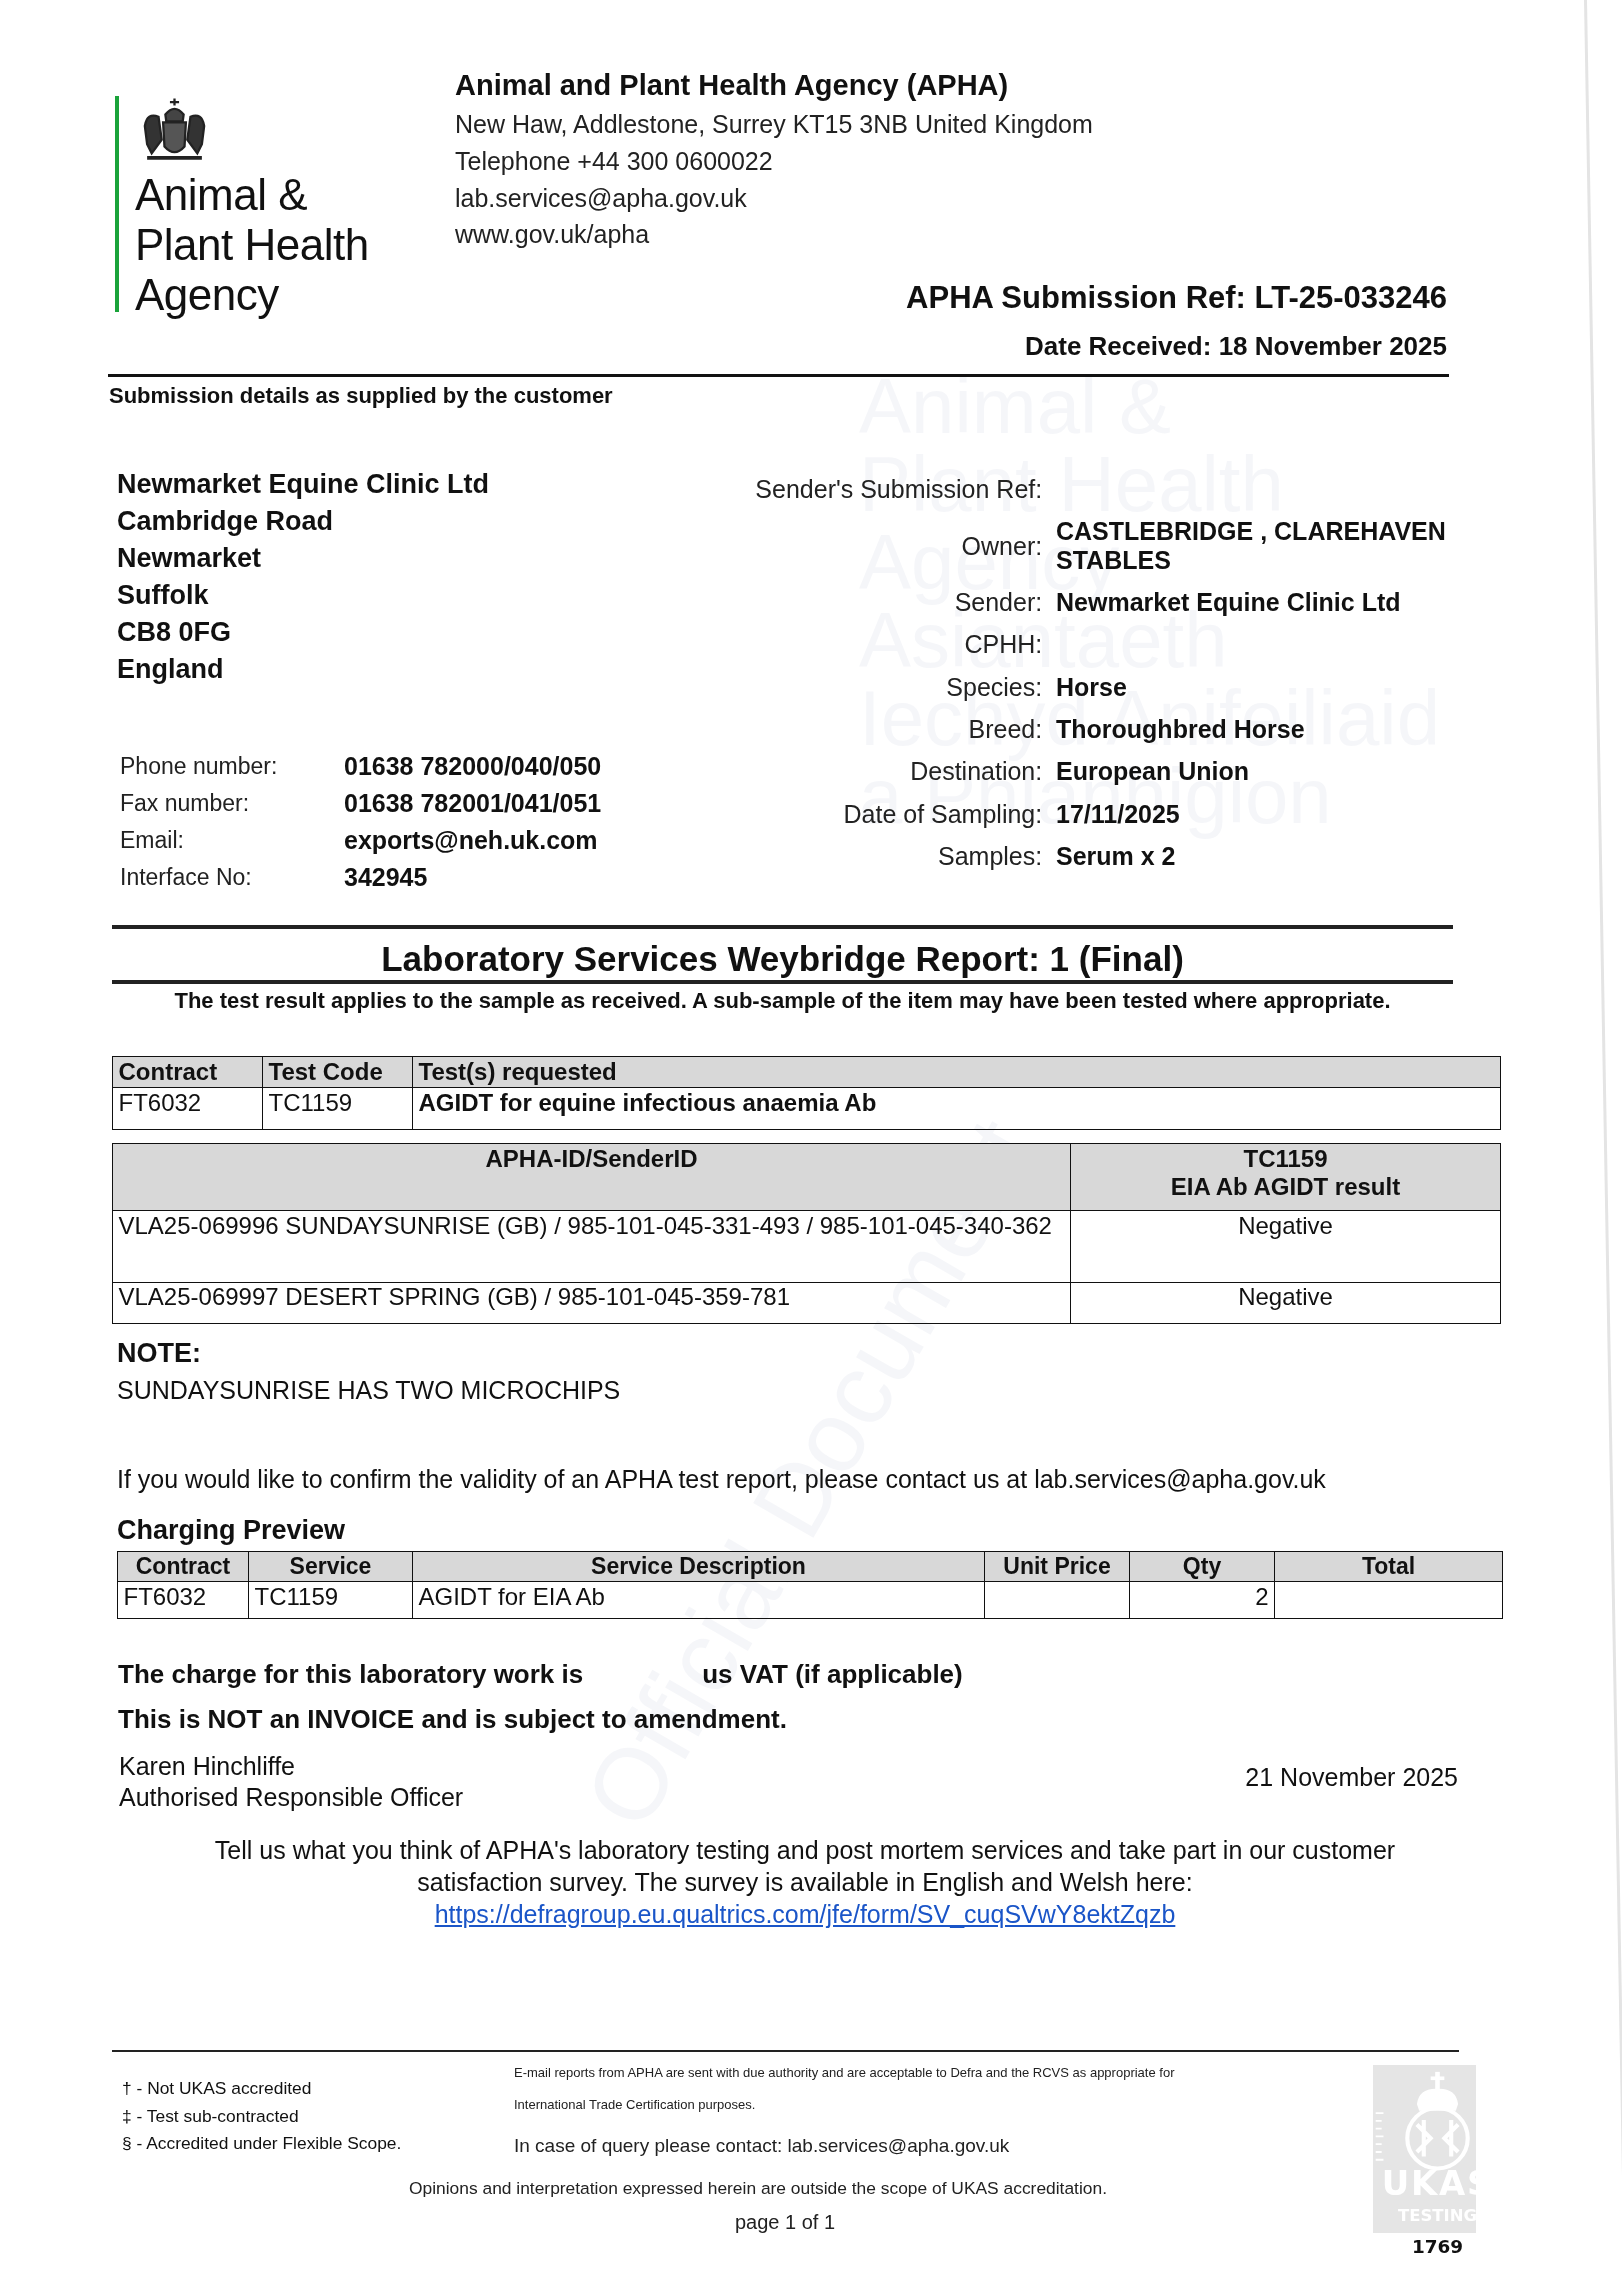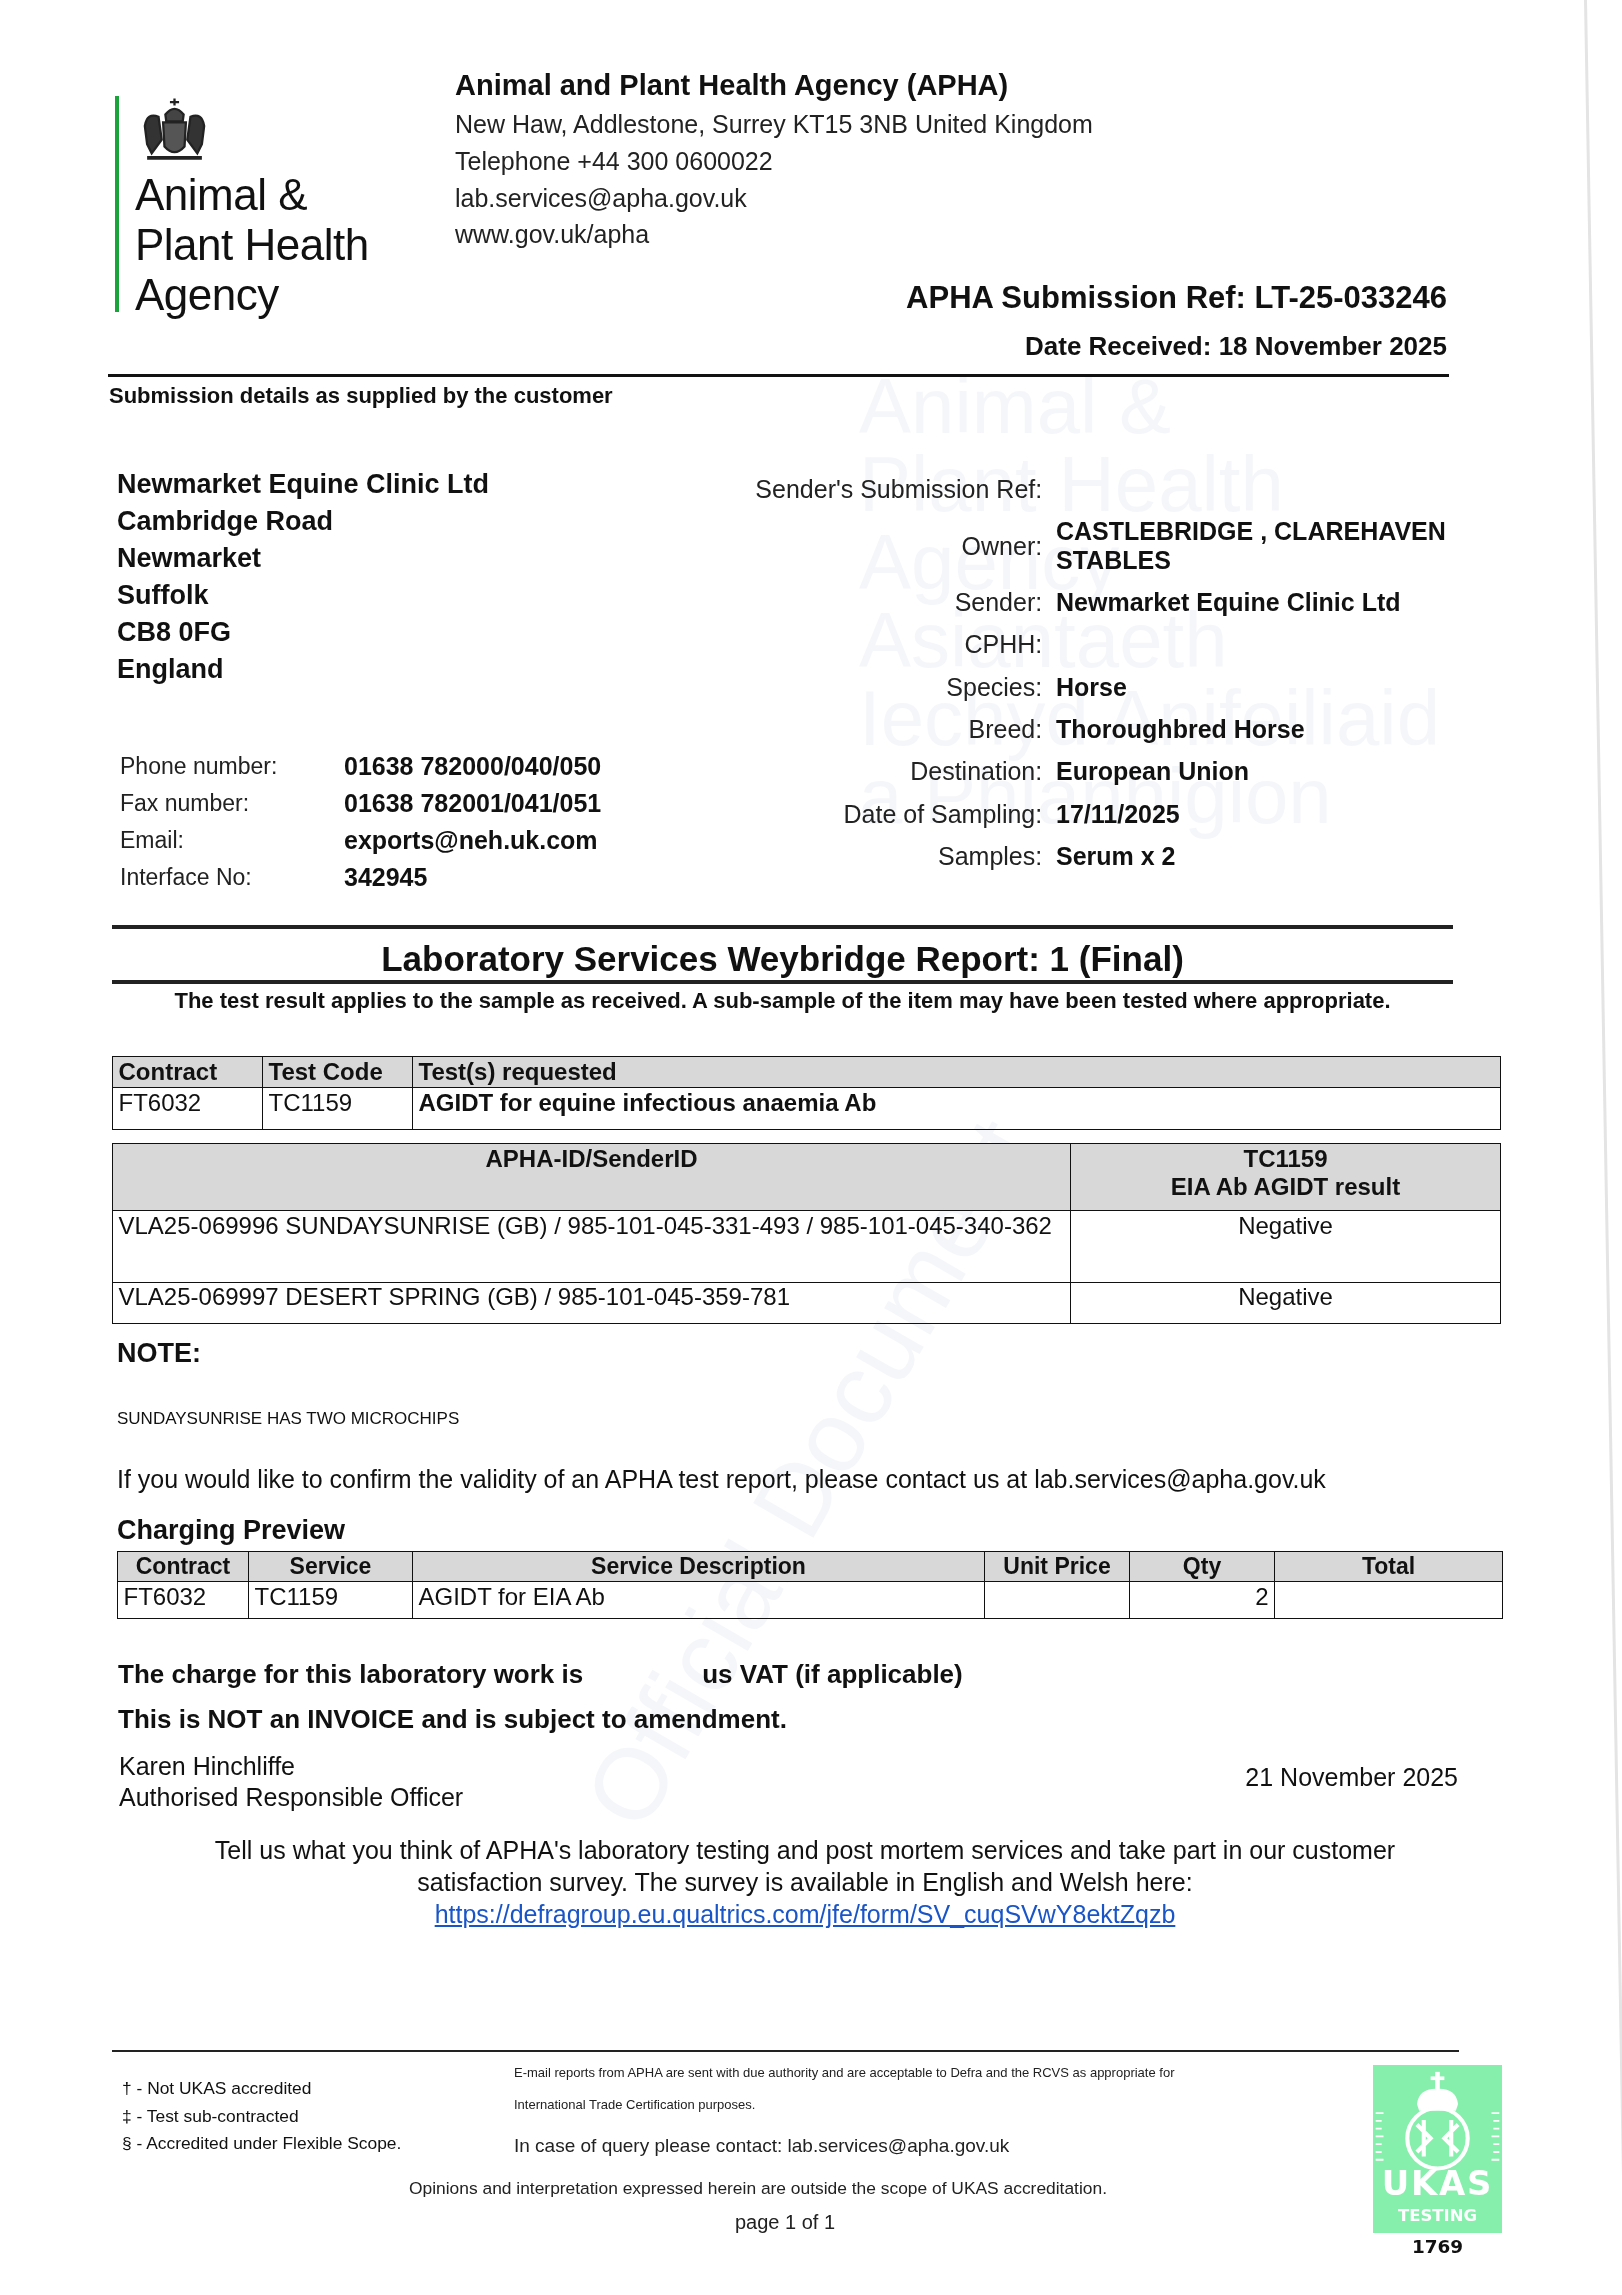--- a/index.html
+++ b/index.html
@@ -52,21 +52,21 @@
   th { background: #d8d8d8; font-weight: bold; }
   .t1 { left: 112px; top: 1056px; width: 1389px; }
   .t1 th { text-align: left; height: 27.5px; }
   .t1 td { height: 39px; }
   .t2 { left: 112px; top: 1143px; width: 1389px; }
   .t2 th { text-align: center; height: 64px; }
   .t2 td { height: 39px; }
   .t2 td.result { text-align: center; }
 
   .note-label { left: 117px; top: 1338px; font-size: 27px; font-weight: bold; }
-  .note-text { left: 117px; top: 1409px; font-size: 17px; }
+  .note-text { left: 117px; top: 1376px; font-size: 25px; }
   .validity { left: 117px; top: 1465px; font-size: 25px; }
   .charging { left: 117px; top: 1515px; font-size: 27px; font-weight: bold; }
 
   .t3 { left: 117px; top: 1551px; width: 1386px; }
   .t3 th { text-align: center; height: 25px; font-size: 23px; }
   .t3 td { height: 34px; }
   .t3 td.qty { text-align: right; }
 
   .not-invoice { left: 118px; top: 1704px; font-size: 26px; font-weight: bold; line-height: 31px; }
   .charge-line { left: 118px; top: 1659px; font-size: 26px; font-weight: bold; }
@@ -78,21 +78,21 @@
   .survey { left: 112px; top: 1834px; width: 1386px; text-align: center; font-size: 25px; line-height: 32px; }
   .survey-link { color: #1a55c8; text-decoration: underline; }
 
   .rule-foot { left: 112px; top: 2050px; width: 1347px; height: 2.3px; background: #222; }
   .legend { left: 122px; top: 2075px; font-size: 17.4px; line-height: 27.5px; }
   .foot-note { left: 514px; top: 2057px; font-size: 13px; line-height: 32px; color: #222; }
   .foot-query { left: 514px; top: 2135px; font-size: 19px; color: #222; }
   .opinions { left: 409px; top: 2178px; font-size: 17.4px; color: #222; }
   .page-num { left: 735px; top: 2211px; font-size: 20px; color: #222; }
 
-  .ukas { position: absolute; left: 1373px; top: 2065px; width: 129px; height: 168px; background: #86efac; }
+  .ukas { position: absolute; left: 1373px; top: 2065px; width: 103px; height: 168px; background: #e5e5e5; }
   .ukas-num { position: absolute; left: 1373px; top: 2236px; width: 129px; text-align: center; font-size: 18.4px; font-weight: bold; font-family: "DejaVu Sans", sans-serif; }
 </style>
 </head>
 <body>
 
 <div class="scan-edge"></div>
 
 <div class="watermark" style="left:859px; top:367px;">Animal &amp;<br>Plant Health<br>Agency<br>Asiantaeth<br>Iechyd Anifeiliaid<br>a Phlanhigion</div>
 <div class="watermark" style="left:413px; top:1423px; transform: rotate(-60deg); font-size:101px;">Official Document</div>
 

